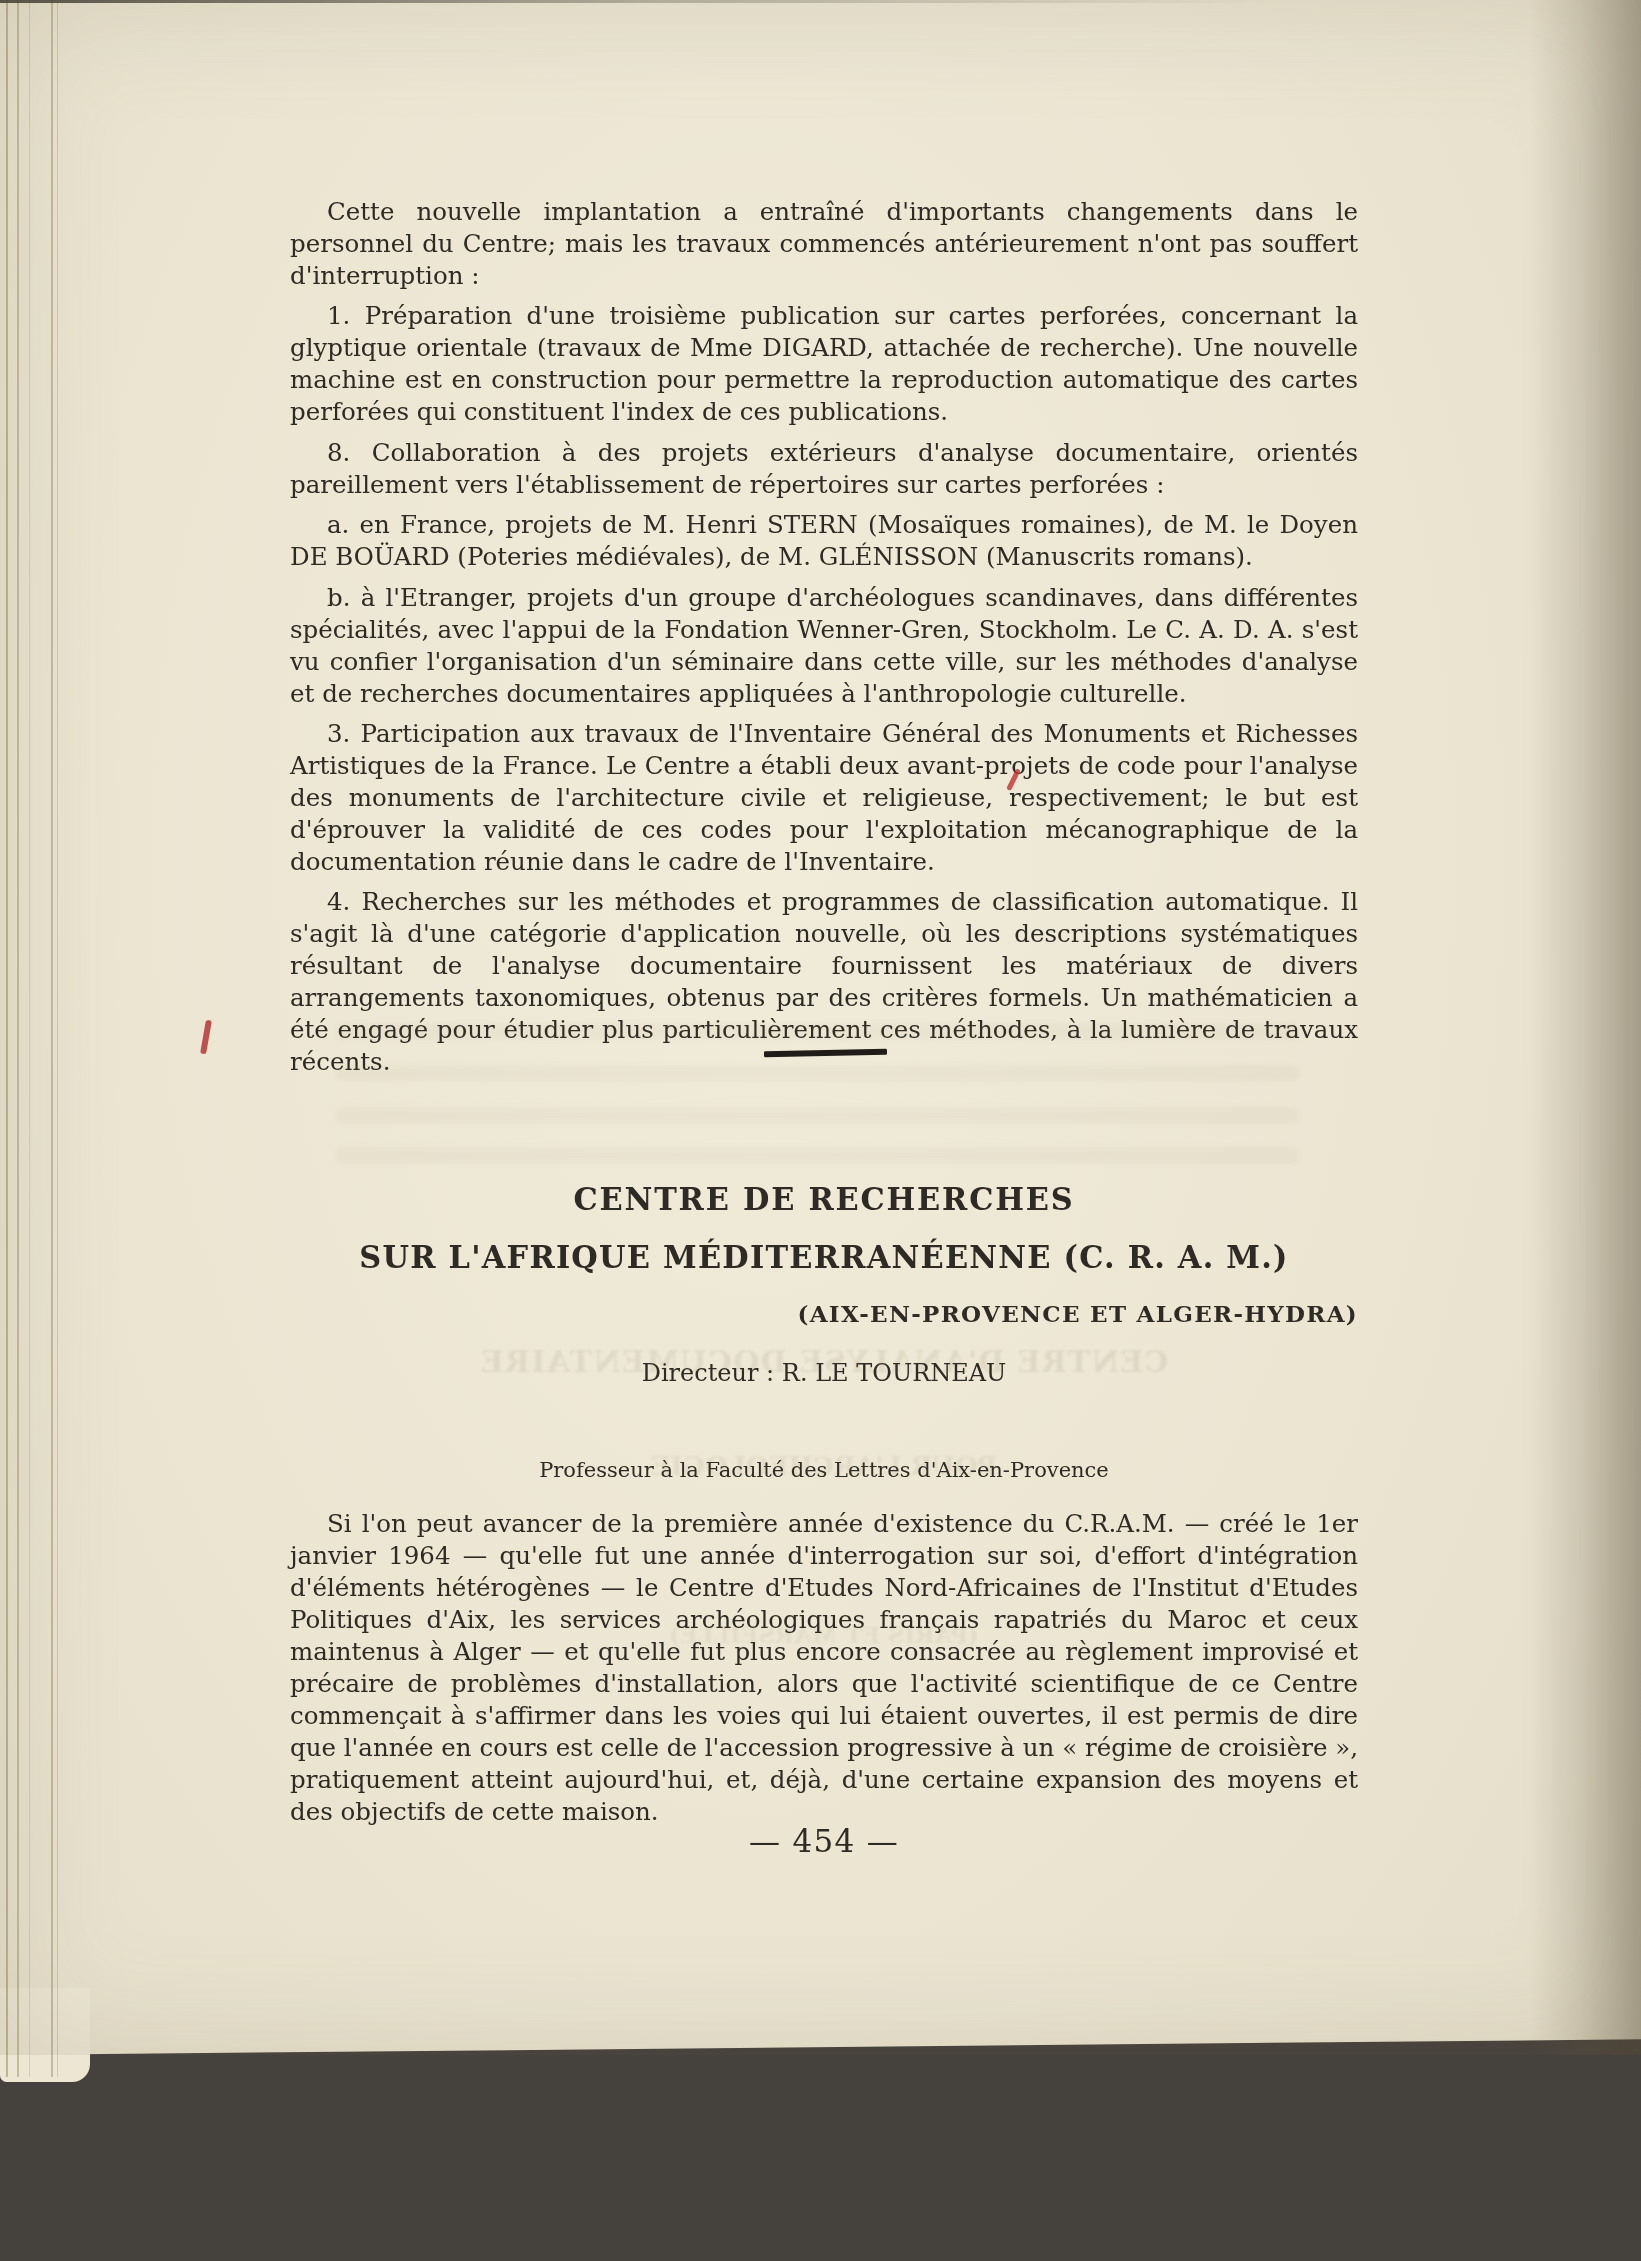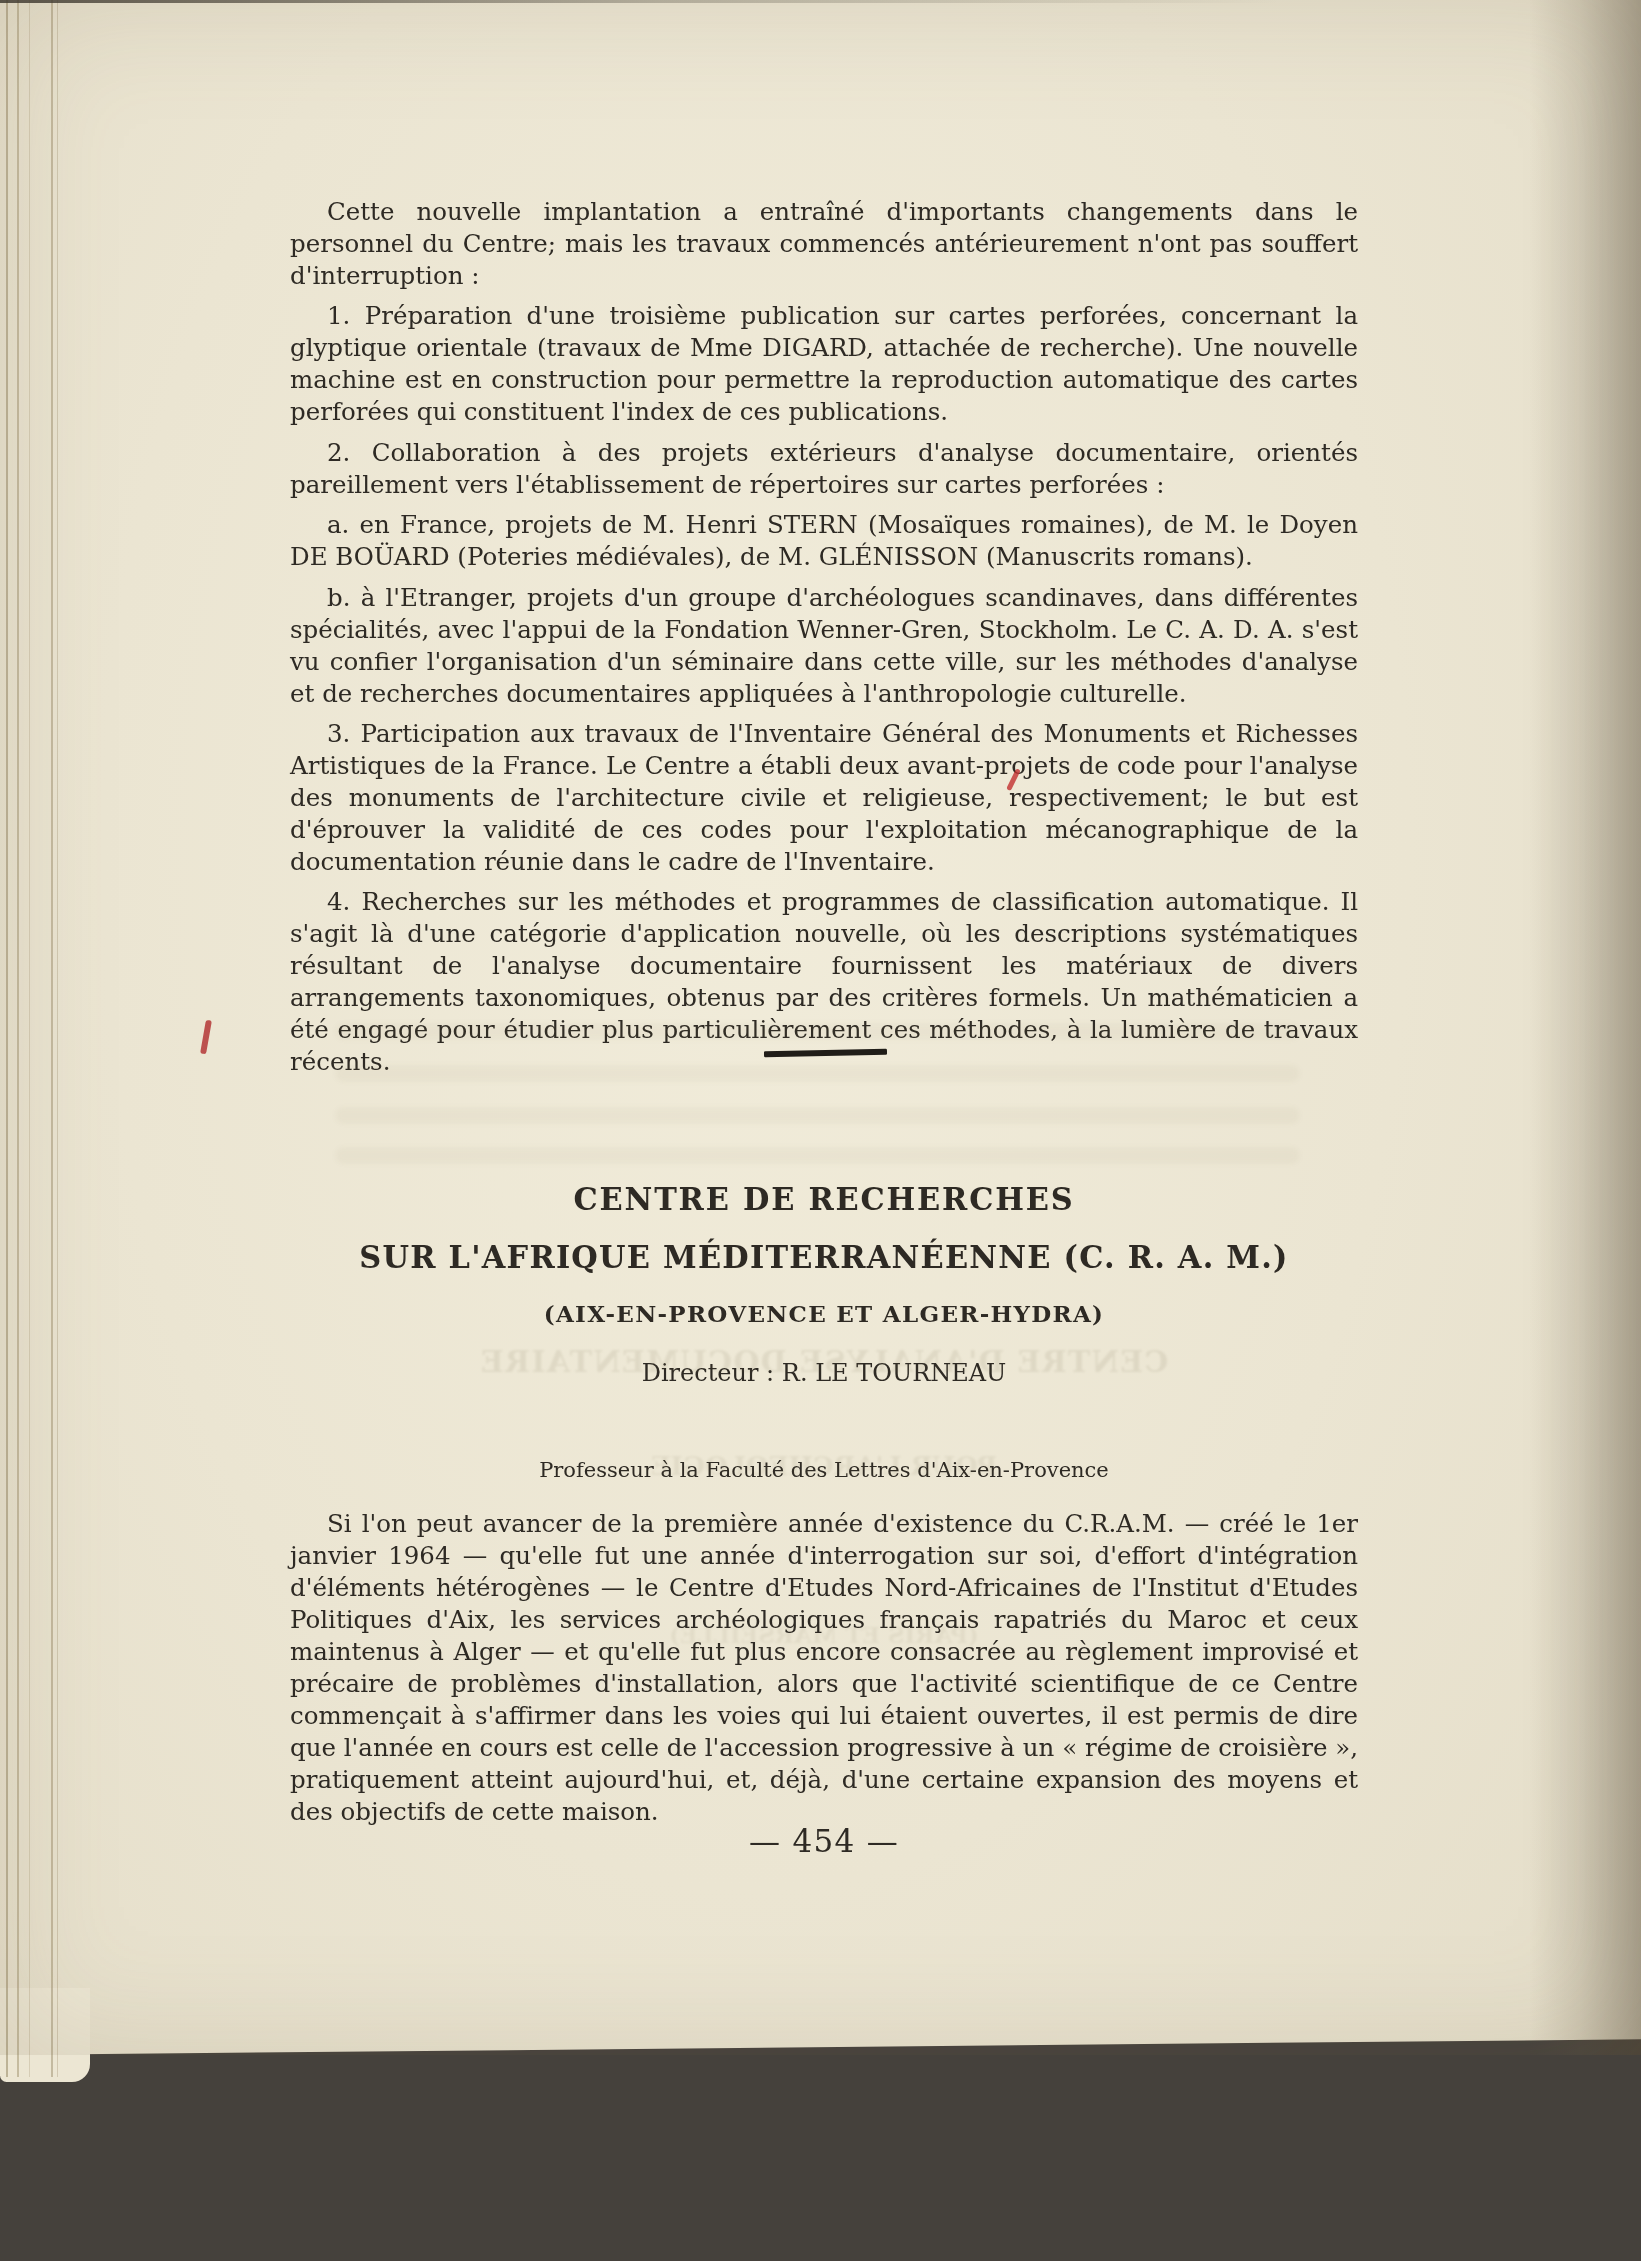--- a/index.html
+++ b/index.html
@@ -40,21 +40,21 @@
     background:linear-gradient(90deg,rgba(0,0,0,0) 0%,rgba(95,84,62,.16) 45%,rgba(75,64,46,.40) 100%);}
   
   .content{position:absolute;left:290px;top:0;width:1068px;z-index:7;color:#2e2a24;}
   .body-copy{position:absolute;top:196px;left:0;width:100%;}
   .body-copy p{margin:0 0 8.4px 0;font-size:24.5px;line-height:32px;text-align:justify;text-indent:37px;}
   .rule{position:absolute;left:474px;top:1050px;width:123px;height:5.8px;background:#201d18;
     transform:rotate(-1.2deg);border-radius:1.3px;}
   .center-line{position:absolute;left:0;width:100%;text-align:center;}
   .h1{top:1180px;font-weight:bold;font-size:32px;letter-spacing:1.9px;transform:scaleX(.95);}
   .h2{top:1238px;font-weight:bold;font-size:32px;letter-spacing:1.3px;transform:scaleX(.95);}
-  .h3{top:1300px;font-weight:bold;font-size:23px;letter-spacing:1.3px;}
+  .h3{top:1300px;font-weight:bold;font-size:23px;letter-spacing:1.3px;text-align:right;}
   .dir{top:1359px;font-weight:normal;font-size:24px;}
   .dirsub{top:1458px;font-size:21px;}
   .intro{position:absolute;top:1483px;left:0;width:100%;font-size:24.5px;line-height:32px;
     text-align:justify;text-indent:37px;}
   .pagenum{position:absolute;top:1823px;left:0;width:100%;text-align:center;
     font-size:31px;letter-spacing:1.3px;}
   
   .ghost{position:absolute;left:0;width:100%;text-align:center;color:#6e6446;
     font-weight:bold;transform:scaleX(-1);filter:blur(1px);pointer-events:none;}
   .g1{top:1344px;font-size:30px;opacity:.11;letter-spacing:1.3px;}
@@ -85,21 +85,21 @@
 
   <div class="top-edge"></div>
   <div class="right-shadow"></div>
   <div class="vignette"></div>
 
   <div class="content">
 
     <div class="body-copy">
       <p>Cette nouvelle implantation a entraîné d'importants changements dans le personnel du Centre; mais les travaux commencés antérieurement n'ont pas souffert d'interruption :</p>
       <p>1. Préparation d'une troisième publication sur cartes perforées, concernant la glyptique orientale (travaux de Mme DIGARD, attachée de recherche). Une nouvelle machine est en construction pour permettre la reproduction automatique des cartes perforées qui constituent l'index de ces publications.</p>
-      <p>2. Collaboration à des projets extérieurs d'analyse documentaire, orientés pareillement vers l'établissement de répertoires sur cartes perforées :</p>
+      <p>8. Collaboration à des projets extérieurs d'analyse documentaire, orientés pareillement vers l'établissement de répertoires sur cartes perforées :</p>
       <p>a. en France, projets de M. Henri STERN (Mosaïques romaines), de M. le Doyen DE BOÜARD (Poteries médiévales), de M. GLÉNISSON (Manuscrits romans).</p>
       <p>b. à l'Etranger, projets d'un groupe d'archéologues scandinaves, dans différentes spécialités, avec l'appui de la Fondation Wenner-Gren, Stockholm. Le C. A. D. A. s'est vu confier l'organisation d'un séminaire dans cette ville, sur les méthodes d'analyse et de recherches documentaires appliquées à l'anthropologie culturelle.</p>
       <p>3. Participation aux travaux de l'Inventaire Général des Monuments et Richesses Artistiques de la France. Le Centre a établi deux avant-projets de code pour l'analyse des monuments de l'architecture civile et religieuse, respectivement; le but est d'éprouver la validité de ces codes pour l'exploitation mécanographique de la documentation réunie dans le cadre de l'Inventaire.</p>
       <p>4. Recherches sur les méthodes et programmes de classification automatique. Il s'agit là d'une catégorie d'application nouvelle, où les descriptions systématiques résultant de l'analyse documentaire fournissent les matériaux de divers arrangements taxonomiques, obtenus par des critères formels. Un mathématicien a été engagé pour étudier plus particulièrement ces méthodes, à la lumière de travaux récents.</p>
     </div>
 
     <div class="gbar gb1"></div>
     <div class="gbar gb2"></div>
     <div class="gbar gb3"></div>
     <div class="gbar gb4"></div>

